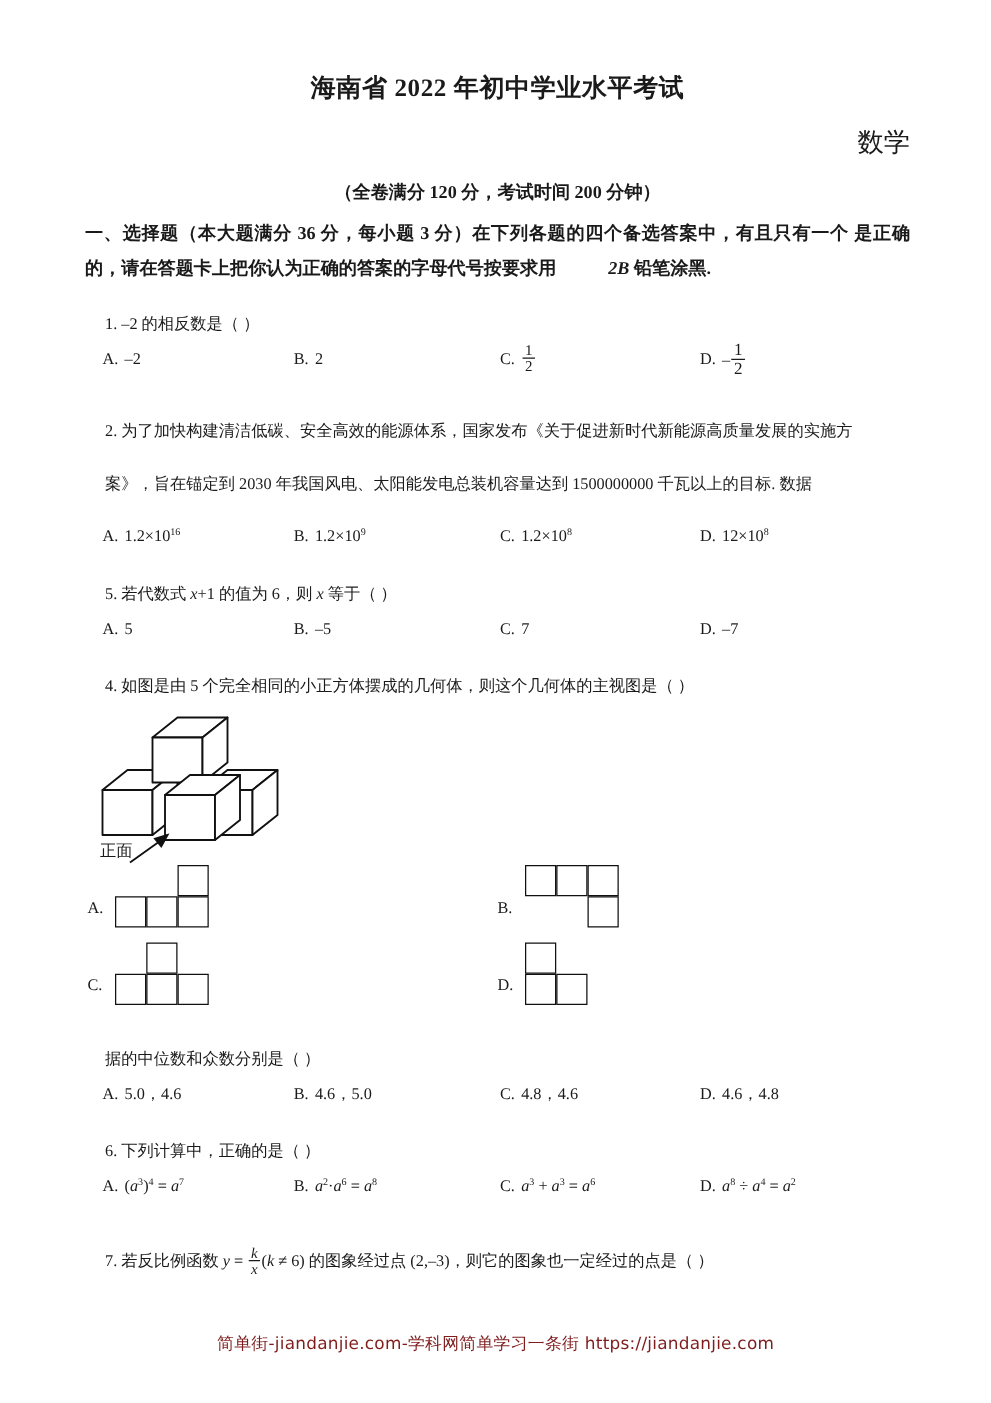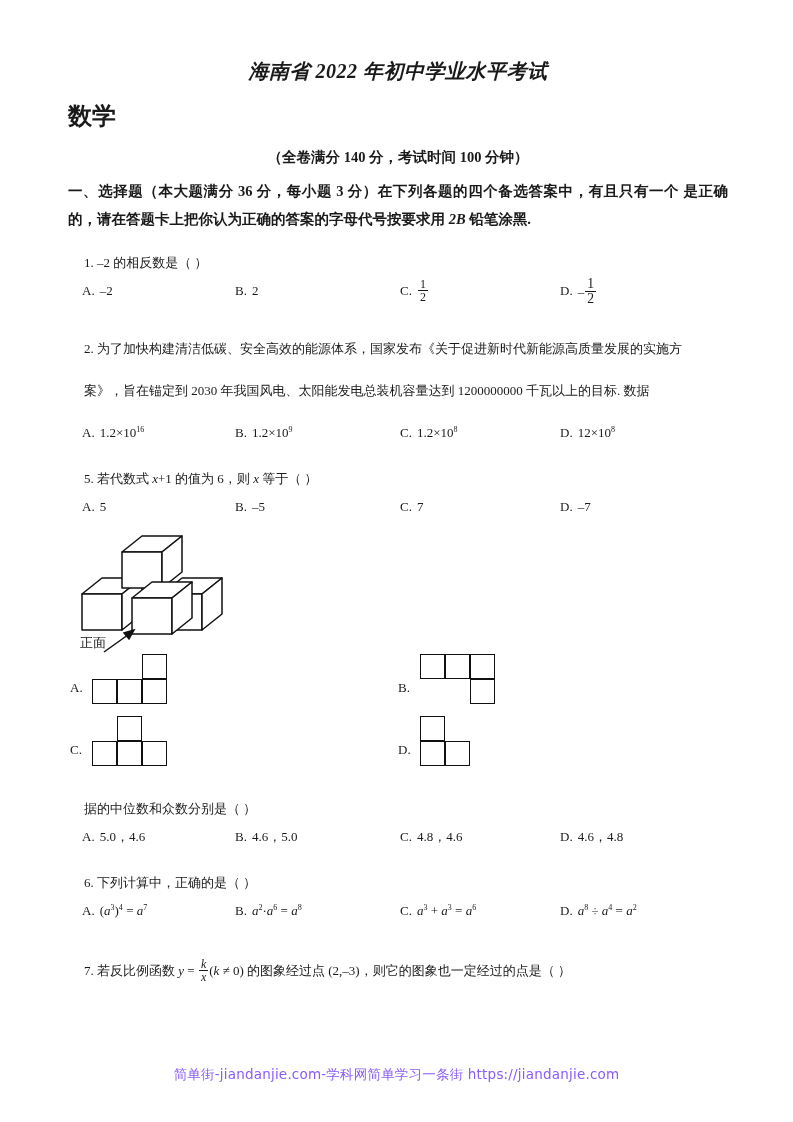--- a/index.html
+++ b/index.html
@@ -29,42 +29,41 @@
   }
 
   
   .doc-title {
     text-align: center;
     font-size: 20px;
     font-weight: bold;
     letter-spacing: 0.5px;
     margin: 0 0 16px 0;
     line-height: 1.3;
-    font-style: italic;
   }
   .subject-title {
-    text-align: left;
-    font-size: 24px;
-    font-weight: bold;
+    text-align: right;
+    font-size: 21px;
+    font-weight: normal;
     margin: 0 0 16px 0;
   }
   .exam-note {
     text-align: center;
     font-size: 14.5px;
     font-weight: bold;
     margin: 0 0 10px 0;
   }
   .section-head {
     font-size: 14.5px;
     font-weight: bold;
     line-height: 1.95;
     margin: 0 0 4px 0;
     text-align: justify;
   }
-  .section-head .ital { font-style: italic; }
+  .section-head .ital { font-style: italic; margin-left: 38px; }
 
   
   .q {
     font-size: 13px;
     line-height: 2.0;
     margin: 16px;
     text-align: justify;
   }
   .q-stem { margin-bottom: 2px; }
   .opts {
@@ -139,33 +138,33 @@
 
   
   .footer {
     position: absolute;
     left: 0;
     top: 1066px;
     width: 793px;
     text-align: center;
     font-family: "DejaVu Sans", "Liberation Sans", sans-serif;
     font-size: 13.5px;
-    color: #8b5cf6;
+    color: #7f1d1d;
     letter-spacing: 0.2px;
   }
 </style>
 </head>
 <body>
 
 <div class="page">
   <div class="content">
 
     <div class="doc-title">海南省 2022 年初中学业水平考试</div>
     <div class="subject-title">数学</div>
-    <div class="exam-note">（全卷满分 140 分，考试时间 100 分钟）</div>
+    <div class="exam-note">（全卷满分 120 分，考试时间 200 分钟）</div>
 
     <div class="section-head">
       <span>一、选择题（本大题满分 36 分，每小题 3 分）在下列各题的四个备选答案中，有且只有一个</span>
       <span>是正确的，请在答题卡上把你认为正确的答案的字母代号按要求用 </span><span class="ital">2B</span><span> 铅笔涂黑.</span>
     </div>
 
     <div class="q q-stem">1. –2 的相反数是（    ）</div>
     <div class="opts tall">
       <div class="opt c1">
         <span class="lbl">A.</span><span>–2</span>
@@ -175,21 +174,21 @@
       </div>
       <div class="opt c3">
         <span class="lbl">C.</span><span class="frac"><span class="num">1</span><span class="den">2</span></span>
       </div>
       <div class="opt c4">
         <span class="lbl">D.</span><span>–</span><span class="frac" style="font-size:1.05em"><span class="num">1</span><span class="den">2</span></span>
       </div>
     </div>
 
     <div class="q">2. 为了加快构建清洁低碳、安全高效的能源体系，国家发布《关于促进新时代新能源高质量发展的实施方</div>
-    <div class="q">案》，旨在锚定到 2030 年我国风电、太阳能发电总装机容量达到 1200000000 千瓦以上的目标. 数据</div>
+    <div class="q">案》，旨在锚定到 2030 年我国风电、太阳能发电总装机容量达到 1500000000 千瓦以上的目标. 数据</div>
     <div class="opts">
       <div class="opt c1">
         <span class="lbl">A.</span><span>1.2×10</span><sup>16</sup>
       </div>
       <div class="opt c2">
         <span class="lbl">B.</span><span>1.2×10</span><sup>9</sup>
       </div>
       <div class="opt c3">
         <span class="lbl">C.</span><span>1.2×10</span><sup>8</sup>
       </div>
@@ -209,20 +208,21 @@
         <span class="lbl">B.</span><span>–5</span>
       </div>
       <div class="opt c3">
         <span class="lbl">C.</span><span>7</span>
       </div>
       <div class="opt c4">
         <span class="lbl">D.</span><span>–7</span>
       </div>
     </div>
 
+    <div class="q q-stem">4. 如图是由 5 个完全相同的小正方体摆成的几何体，则这个几何体的主视图是（     ）</div>
 
     <div class="solid-wrap">
       <svg width="210" height="128" viewBox="0 0 210 128">
         <g fill="#ffffff" stroke="#111111" stroke-width="1.5" stroke-linejoin="round">
 
           <polygon points="6,68 26,52 66,52 46,68"></polygon>
           <polygon points="6,68 46,68 46,104 6,104"></polygon>
           <polygon points="46,68 66,52 66,88 46,104"></polygon>
 
           <polygon points="86,68 106,52 146,52 126,68"></polygon>
@@ -313,19 +313,19 @@
       </div>
       <div class="opt c3">
         <span class="lbl">C.</span><span><span class="ital">a</span><sup>3</sup> + <span class="ital">a</span><sup>3</sup> = <span class="ital">a</span><sup>6</sup></span>
       </div>
       <div class="opt c4">
         <span class="lbl">D.</span><span><span class="ital">a</span><sup>8</sup> ÷ <span class="ital">a</span><sup>4</sup> = <span class="ital">a</span><sup>2</sup></span>
       </div>
     </div>
 
     <div class="q" style="line-height:2.3;">
-      <span>7. 若反比例函数 </span><span class="ital">y</span><span> = </span><span class="frac"><span class="num ital">k</span><span class="den ital">x</span></span><span>(</span><span class="ital">k</span><span> ≠ 0) 的图象经过点 (2,–3)，则它的图象也一定经过的点是（      ）</span>
+      <span>7. 若反比例函数 </span><span class="ital">y</span><span> = </span><span class="frac"><span class="num ital">k</span><span class="den ital">x</span></span><span>(</span><span class="ital">k</span><span> ≠ 6) 的图象经过点 (2,–3)，则它的图象也一定经过的点是（      ）</span>
     </div>
 
   </div>
 
   <div class="footer">简单街-jiandanjie.com-学科网简单学习一条街 https://jiandanjie.com</div>
 </div>
 
 </body></html>

